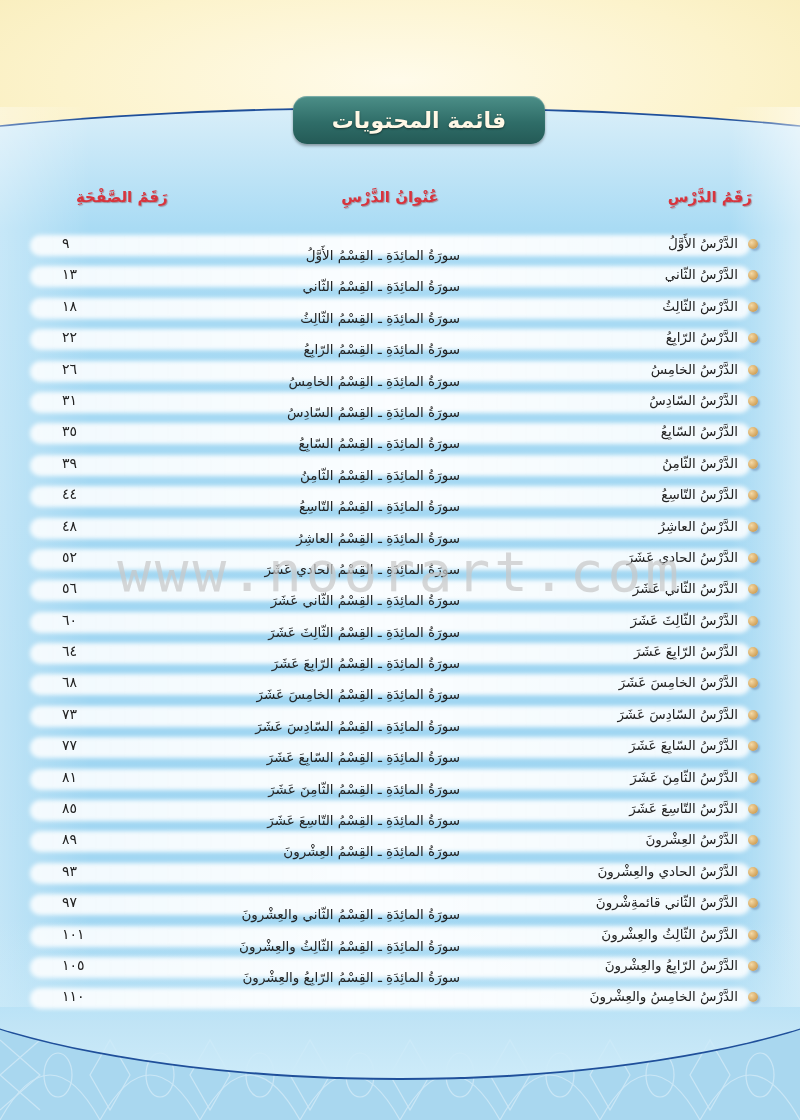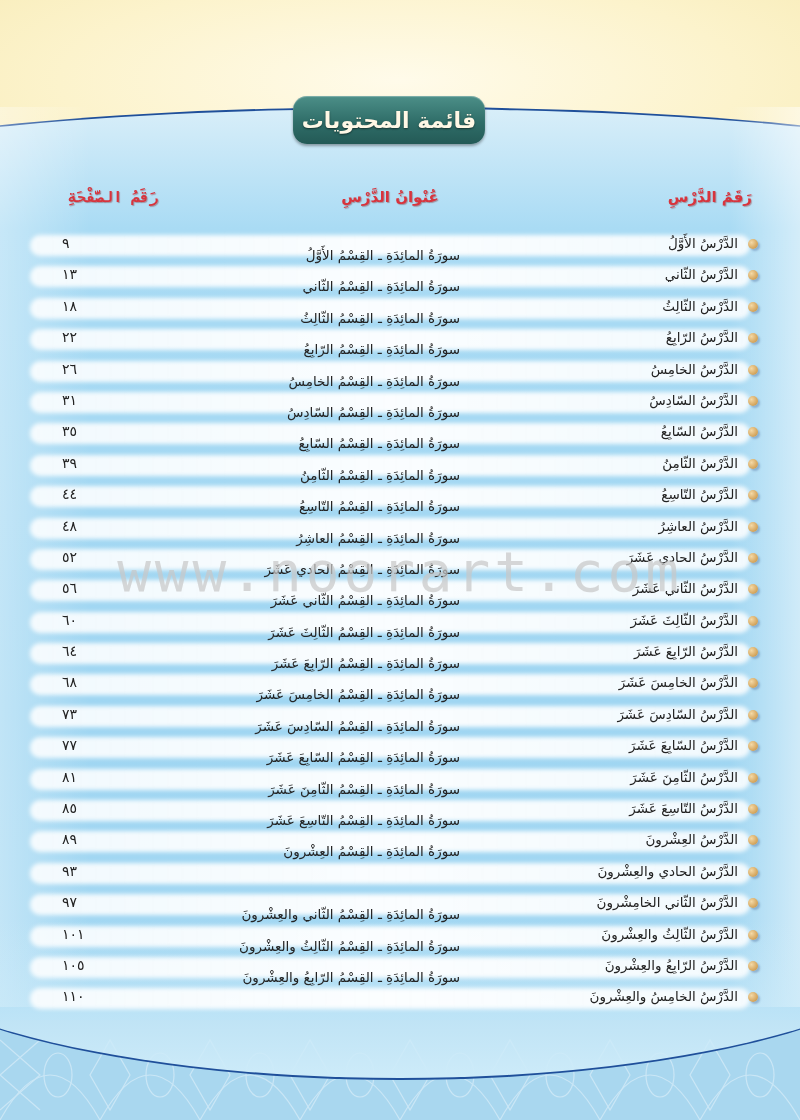--- a/index.html
+++ b/index.html
@@ -40,21 +40,21 @@
       border-bottom: 2px solid #1f4f9a;
       background: linear-gradient(180deg, rgba(200,232,248,0) 0%, #cdebf9 100%);
       z-index: 1;
     }
     .bottom-pattern {
       position: absolute; left: 0; top: 1030px; width: 800px; height: 90px;
       z-index: 0;
       opacity: 0.55;
     }
     .title-pill {
-      position: absolute; left: 293px; top: 96px; width: 192px; height: 48px;
+      position: absolute; left: 293px; top: 96px; width: 252px; height: 48px;
       border-radius: 14px;
       background: linear-gradient(180deg, #4c8f88 0%, #2f6d68 55%, #245a56 100%);
       box-shadow: 0 2px 3px rgba(0,0,0,0.35), inset 0 1px 1px rgba(255,255,255,0.3);
       display: flex; align-items: center; justify-content: center;
       z-index: 5;
     }
     .title-pill span {
       color: #fff8e6;
       font-family: "DejaVu Sans", sans-serif;
       font-weight: bold;
@@ -64,21 +64,21 @@
     .col-header {
       position: absolute; top: 188px; z-index: 5;
       font-family: "DejaVu Sans", sans-serif;
       font-weight: bold; font-size: 15px;
       color: #d8343d;
       text-shadow: 1px 1px 1px rgba(120,0,0,0.35);
       direction: rtl;
     }
     .hdr-lesson { right: 48px; }
     .hdr-title { left: 0; width: 800px; text-align: center; margin-left: -10px; }
-    .hdr-page { left: 68px; font-family: Liberation Mono, monospace; }
+    .hdr-page { left: 76px; }
 
     .toc {
       position: absolute; left: 0; top: 230px; width: 800px; z-index: 4;
     }
     .toc-row {
       position: relative; height: 31.4px;
       display: flex; align-items: center;
       direction: rtl;
     }
     .row-stripe {
@@ -296,21 +296,21 @@
     </div>
     <div class="toc-row">
       <div class="row-stripe"></div>
       <span class="bullet"></span>
       <span class="cell cell-lesson">الدَّرْسُ الحادي والعِشْرونَ</span>
       <span class="cell cell-page">٩٣</span>
     </div>
     <div class="toc-row">
       <div class="row-stripe"></div>
       <span class="bullet"></span>
-      <span class="cell cell-lesson">الدَّرْسُ الثّاني الخامِشْرونَ</span>
+      <span class="cell cell-lesson">الدَّرْسُ الثّاني قائمةِشْرونَ</span>
       <span class="cell cell-title">سورَةُ المائِدَةِ ـ القِسْمُ الثّاني والعِشْرونَ</span>
       <span class="cell cell-page">٩٧</span>
     </div>
     <div class="toc-row">
       <div class="row-stripe"></div>
       <span class="bullet"></span>
       <span class="cell cell-lesson">الدَّرْسُ الثّالِثُ والعِشْرونَ</span>
       <span class="cell cell-title">سورَةُ المائِدَةِ ـ القِسْمُ الثّالِثُ والعِشْرونَ</span>
       <span class="cell cell-page">١٠١</span>
     </div>

